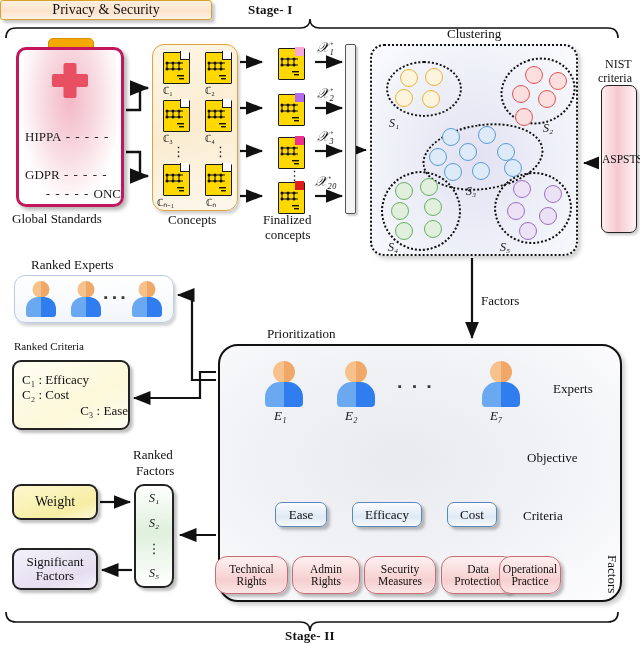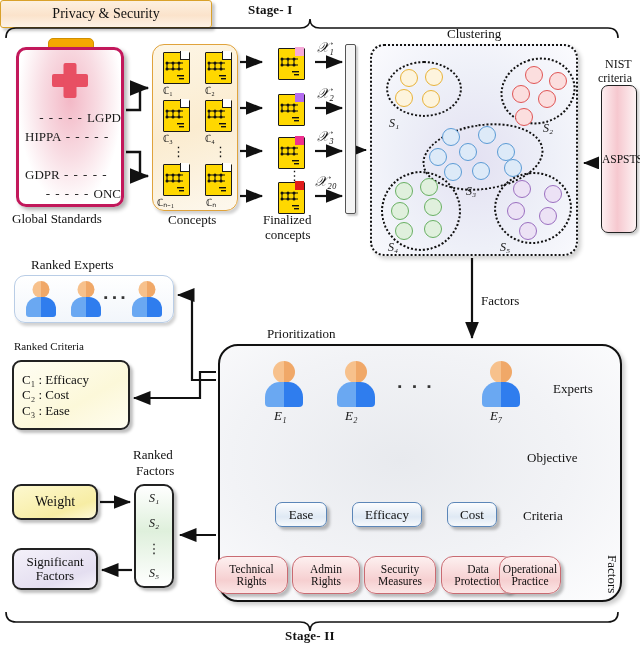--- a/index.html
+++ b/index.html
@@ -92,21 +92,21 @@
      background:linear-gradient(160deg,#f4f1fa 0%,#e4def0 70%,#f6f3fb 100%);}
   #ranked-factors-box{left:134px;top:484px;width:40px;height:104px;
      border-radius:10px;background:linear-gradient(180deg,#ffffff 0%,#dff0dc 45%,#ffffff 100%);
      flex-direction:column;justify-content:space-around;font-size:12px;}
 
   
   #prior-panel{left:218px;top:344px;width:404px;height:258px;
      border:2.2px solid #111;border-radius:20px;box-sizing:border-box;
      background:radial-gradient(ellipse at 45% 45%,#e8eaee 0%,#f2f3f6 55%,#fdfdfe 100%);
      box-shadow:3px 3px 4px rgba(0,0,0,.2);}
-  #objective-box{left:281px;top:444px;width:212px;height:28px;border:1.8px solid #d9a12a;
+  #objective-box{left:281px;top:444px;width:212px;height:20px;border:1.8px solid #d9a12a;
      border-radius:3px;box-sizing:border-box;font-size:14px;
      background:linear-gradient(180deg,#fdf0e0 0%,#fbe3cb 55%,#fdf2e6 100%);
      box-shadow:3px 3px 3px rgba(0,0,0,.22);display:flex;align-items:center;justify-content:center;}
   .crit-box{border:1.8px solid #5b86b8;border-radius:7px;height:25px;font-size:13px;
      background:linear-gradient(180deg,#fbfcfe 0%,#dfe9f4 60%,#f6f9fc 100%);}
   .fac-box{border:1.8px solid #c96b72;border-radius:12px;height:38px;font-size:11.5px;
      background:linear-gradient(180deg,#fdf0f0 0%,#f6cfd0 65%,#fbe6e6 100%);text-align:center;}
 
   
   .plain{position:absolute;font-size:13px;white-space:nowrap;}
@@ -190,23 +190,20 @@
 <div class="plain stage-lbl" style="left:248px;top:2px;">Stage- I</div>
 <div class="plain stage-lbl" style="left:285px;top:628px;">Stage- II</div>
 
 <div class="abs" id="clip-clamp"></div>
 <div class="abs" id="clipboard">
   <div style="position:relative;width:100%;height:100%;">
     <div style="position:absolute;left:0;top:6px;width:100%;height:46px;">
       <div class="cross-h"></div>
         <div class="cross-v"></div>
     </div>
-    <div class="std-line std-r" style="top:60px;">
-      <span class="dash">- - - - - </span><span>LGPD</span>
-    </div>
     <div class="std-line std-l" style="top:79px;">
       <span>HIPPA</span><span class="dash"> - - - - -</span>
     </div>
     <div class="std-line std-l" style="top:117px;">
       <span>GDPR</span><span class="dash"> - - - - -</span>
     </div>
     <div class="std-line std-r" style="top:136px;">
       <span class="dash">- - - - - </span><span>ONC</span>
     </div>
   </div>
@@ -509,21 +506,21 @@
 <div class="person abs" style="left:132px;top:281px;width:30px;height:36px;">
   <div class="p-head" style="top:0;width:17px;height:17px;"></div>
   <div class="p-body" style="top:16px;width:30px;height:20px;border-radius:12px 12px 3px 3px;"></div>
 </div>
 
 <div class="plain" style="left:14px;top:340px;font-size:11px;">Ranked Criteria</div>
 <div class="rbox" id="ranked-criteria-box">
   <div class="inner">
     <div style="margin:2px 0;">C₁ : Efficacy</div>
     <div style="margin:2px 0;">C₂ : Cost</div>
-    <div style="margin:2px 0;">C₃ : Ease</div>
+    <div style="margin:2px 0;text-align:right;">C₃ : Ease</div>
   </div>
 </div>
 
 <div class="rbox" id="weight-box">Weight</div>
 <div class="rbox" id="significant-box">
   <div>
     <div>Significant</div>
     <div>Factors</div>
   </div>
 </div>

